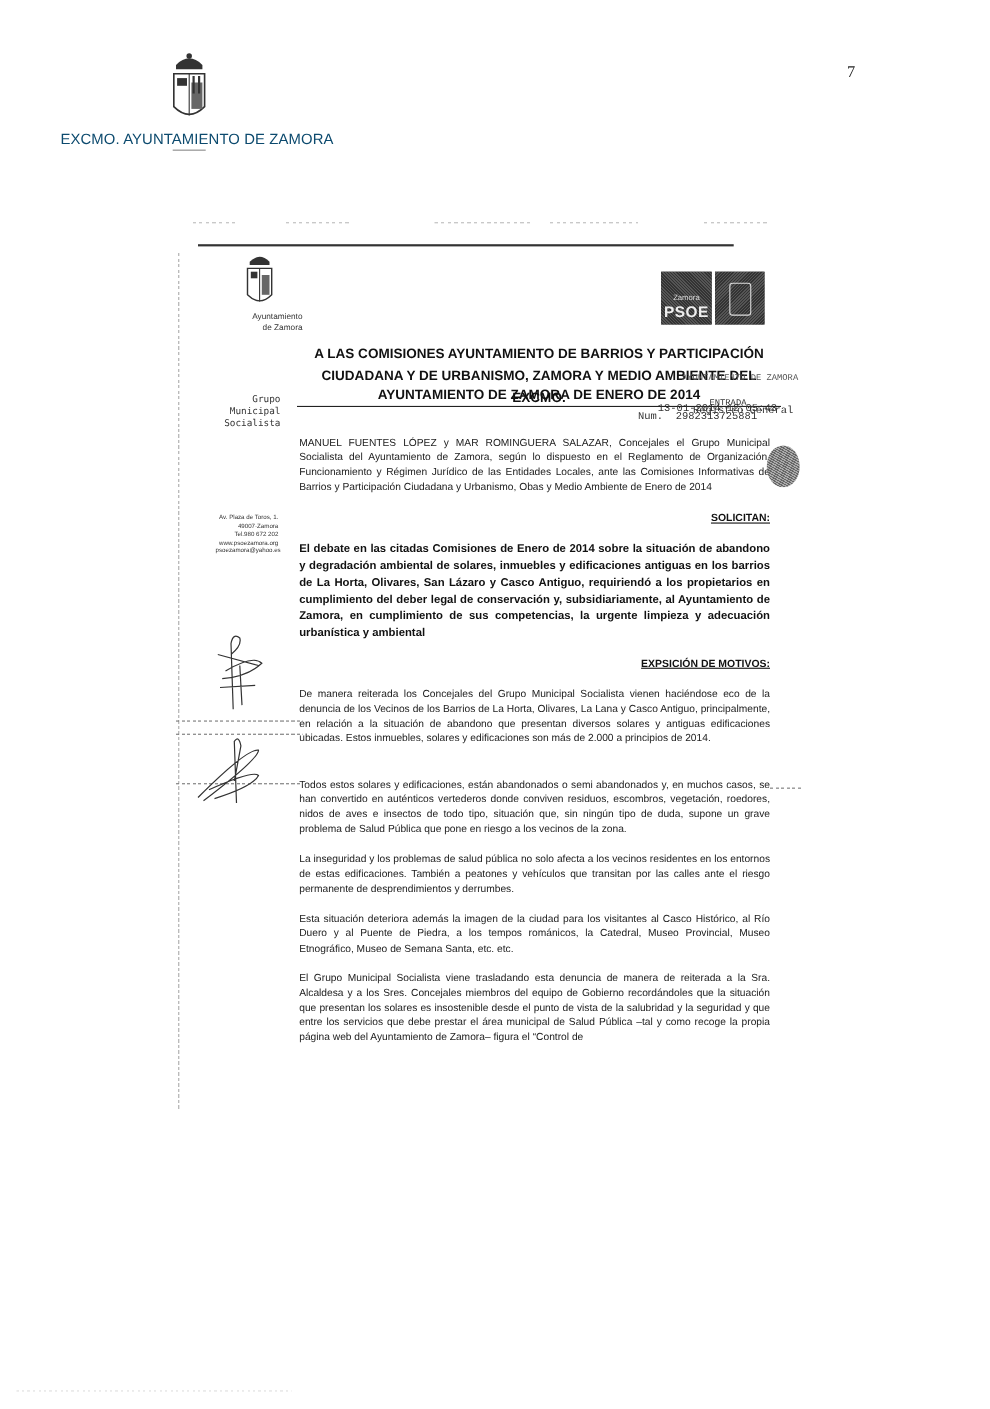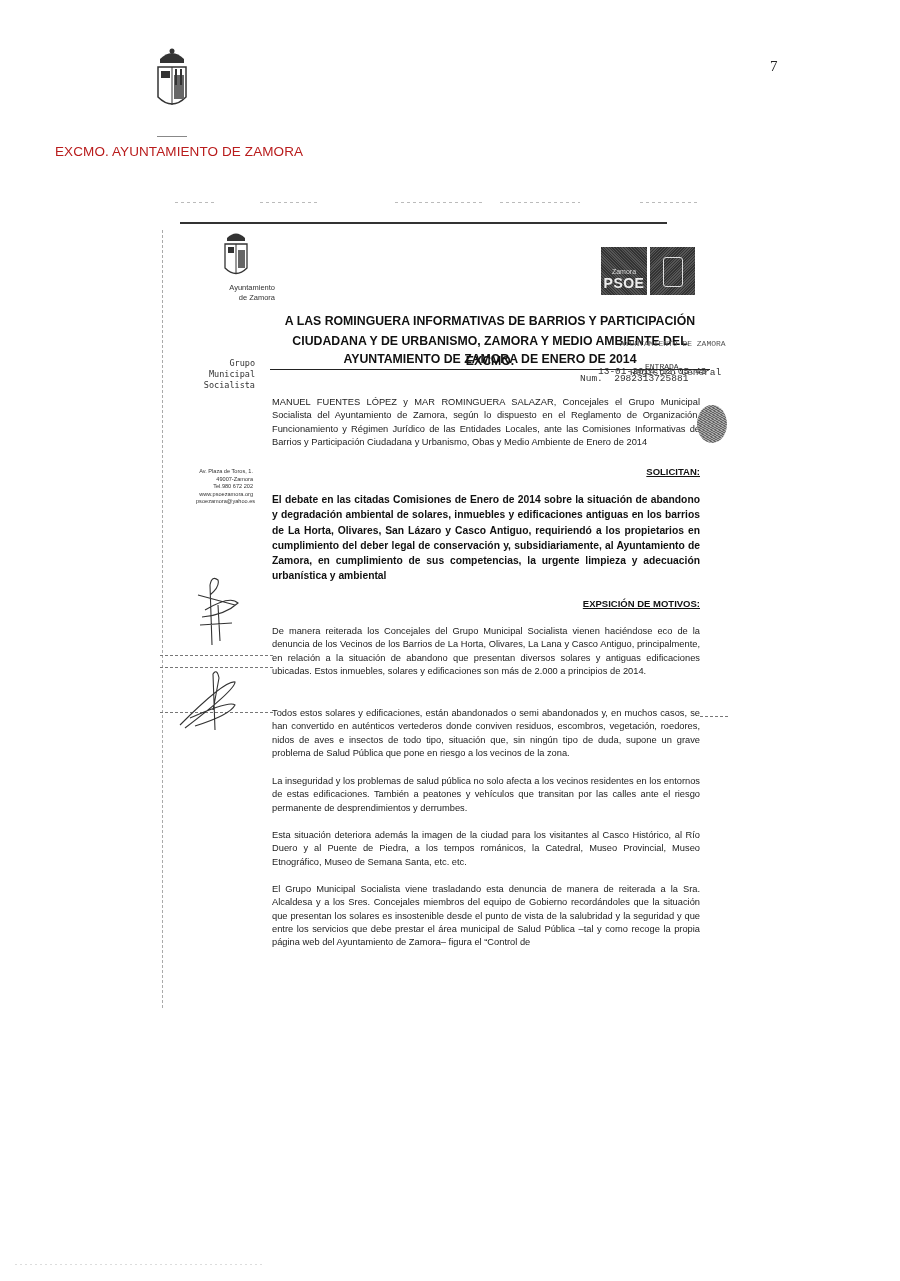--- a/index.html
+++ b/index.html
@@ -1,20 +1,20 @@
 <!DOCTYPE html>
 <html><head>
 <meta charset="utf-8">
 <style>
   html, body { margin:0; padding:0; background:#fff; }
   body { width:900px; height:1281px; position:relative; overflow:hidden; font-family:"Liberation Sans", sans-serif; color:#1a1a1a; }
   .abs { position:absolute; }
   .page-number { left:770px; top:58px; font-family:"Liberation Serif", serif; font-size:15px; color:#222; }
   .top-crest { left:150px; top:45px; width:44px; height:68px; }
-  .top-title { left:55px; top:119px; font-size:13.5px; letter-spacing:0.1px; color:#b91c1c;margin-top:25px; }
+  .top-title { left:55px; top:119px; font-size:13.5px; letter-spacing:0.1px; color:#0c4a6e; }
   .top-underline { left:157px; top:136px; width:30px; height:1px; background:#888; }
 
   .scan-dots { top:202px; height:1px; background:repeating-linear-gradient(90deg,#bbb 0 3px,transparent 3px 6px); }
   .rule-top { left:180px; top:222px; width:487px; height:2px; background:#333; }
   .inner-crest { left:220px; top:228px; width:32px; height:52px; }
   .ayto-label { left:200px; top:283px; width:75px; text-align:right; font-size:7.5px; line-height:10px; color:#333; }
 
   .psoe-logo { left:601px; top:247px; width:46px; height:48px; background:#444; background-image:repeating-linear-gradient(45deg,#555 0 1px,#333 1px 2px); display:flex; flex-direction:column; justify-content:flex-end; align-items:center; }
   .psoe-logo .z { font-size:7px; color:#ddd; margin-bottom:0px; }
   .psoe-logo .p { font-size:14px; font-weight:bold; color:#eee; letter-spacing:0.5px; margin-bottom:4px; }
@@ -77,21 +77,21 @@
 </div>
 
 <div class="abs psoe-logo">
   <span class="z">Zamora</span>
   <span class="p">PSOE</span>
 </div>
 <div class="abs psoe-emblem">
     <div class="rose"></div>
   </div>
 
-<div class="abs heading" style="top:311px;">A LAS  ROMINGUERA INFORMATIVAS DE BARRIOS Y PARTICIPACIÓN</div>
+<div class="abs heading" style="top:311px;">A LAS  COMISIONES AYUNTAMIENTO DE BARRIOS Y PARTICIPACIÓN</div>
 <div class="abs heading" style="top:331px;">CIUDADANA Y  DE URBANISMO, ZAMORA Y MEDIO AMBIENTE DEL EXCMO.</div>
 <div class="abs heading" style="top:349px;">AYUNTAMIENTO DE ZAMORA DE ENERO DE 2014</div>
 <div class="abs heading-line"></div>
 
 <div class="abs stamp" style="left:620px;top:338px;font-size:8px;color:#555;">AYUNTAMIENTO DE ZAMORA</div>
 <div class="abs stamp" style="left:630px;top:367px;">Registro General</div>
 <div class="abs stamp" style="left:645px;top:361px;font-size:8px;">ENTRADA</div>
 <div class="abs stamp" style="left:580px;top:373px;">
   <span>Num.</span>&nbsp;&nbsp;<span>2982313725881</span>
 </div>

